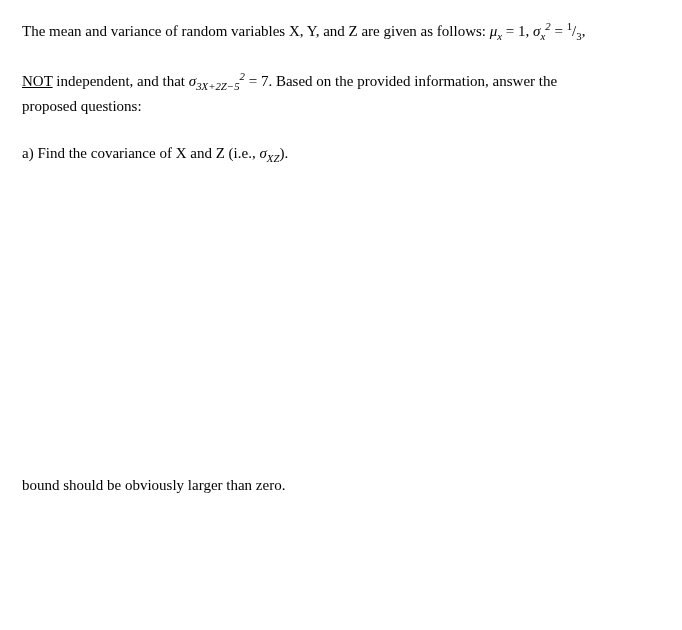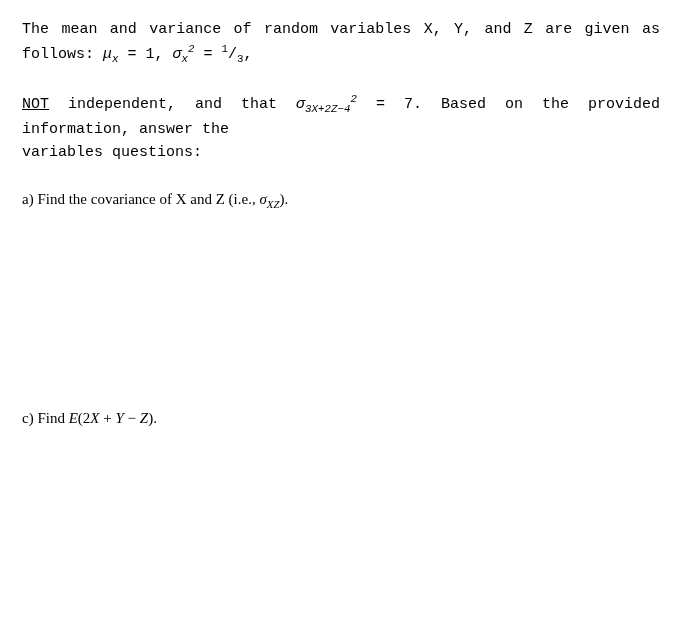--- a/index.html
+++ b/index.html
@@ -16,21 +16,20 @@
       min-height: 630px;
       padding: 18px 22px 18px 22px;
       line-height: 1.55;
     }
     .content-area {
       width: 100%;
     }
     .intro-paragraph {
       margin-bottom: 24px;
       text-align: justify;
-      font-family: Liberation Mono, monospace;
     }
     .underline {
       text-decoration: underline;
     }
     .question-block {
       margin-top: 14px;
       text-align: justify;
     }
     sub, sup {
       font-size: 0.72em;
@@ -44,37 +43,35 @@
   </style>
 </head>
 <body>
 
 <div class="content-area">
 
   <div class="intro-paragraph">
     <span>The mean and variance of random variables X, Y, and Z are given as follows: <span class="math-inline">μ<sub>x</sub></span> = 1, <span class="math-inline">σ<sub>x</sub><sup>2</sup></span> = <sup>1</sup>/<sub>3</sub>,</span>
     <br>
     <br>
-    <span><span class="underline">NOT</span> independent, and that <span class="math-inline">σ<sub>3X+2Z−4</sub><sup>2</sup></span> = 7. Based on the provided information, answer the</span>
+    <span><span class="underline">NOT</span> independent, and that <span class="math-inline">σ<sub>3X+2Z−5</sub><sup>2</sup></span> = 7. Based on the provided information, answer the</span>
     <br>
-    <span>variables questions:</span>
+    <span>proposed questions:</span>
   </div>
 
   <div class="question-block">
     <span>a) Find the covariance of X and Z (i.e., <span class="math-inline">σ<sub>XZ</sub></span>).</span>
   </div>
 
   <div class="spacing-block"></div>
 
 
   <div class="spacing-block"></div>
 
-  <div class="question-block">
-    <span>c) Find <span class="math-inline">E</span>(2<span class="math-inline">X</span> + <span class="math-inline">Y</span> − <span class="math-inline">Z</span>).</span>
-  </div>
 
   <div class="spacing-block"></div>
 
   <div class="question-block">
     <br>
+    <span>bound should be obviously larger than zero.</span>
   </div>
 
 </div>
 
 </body></html>

